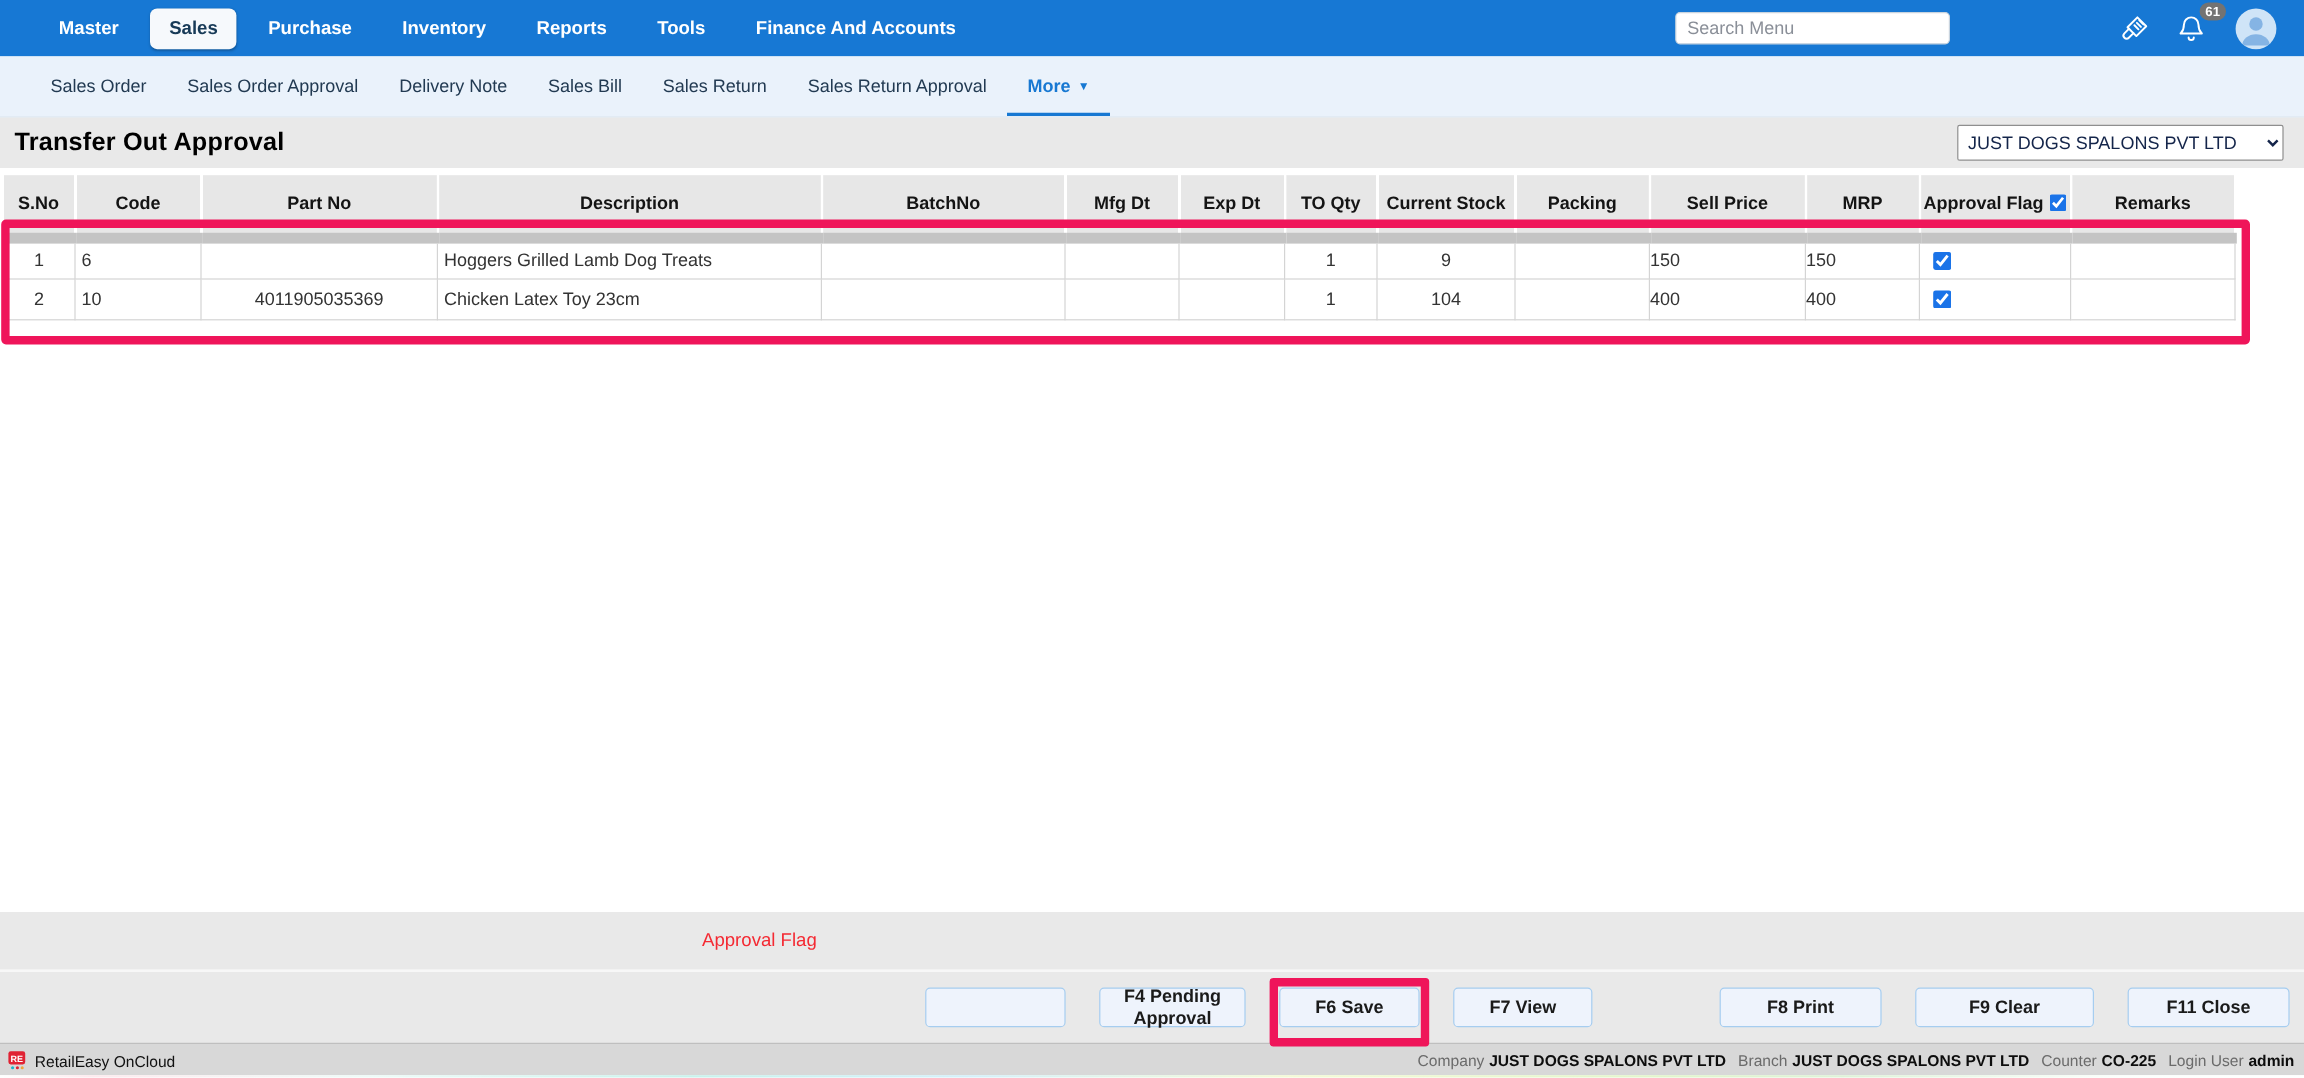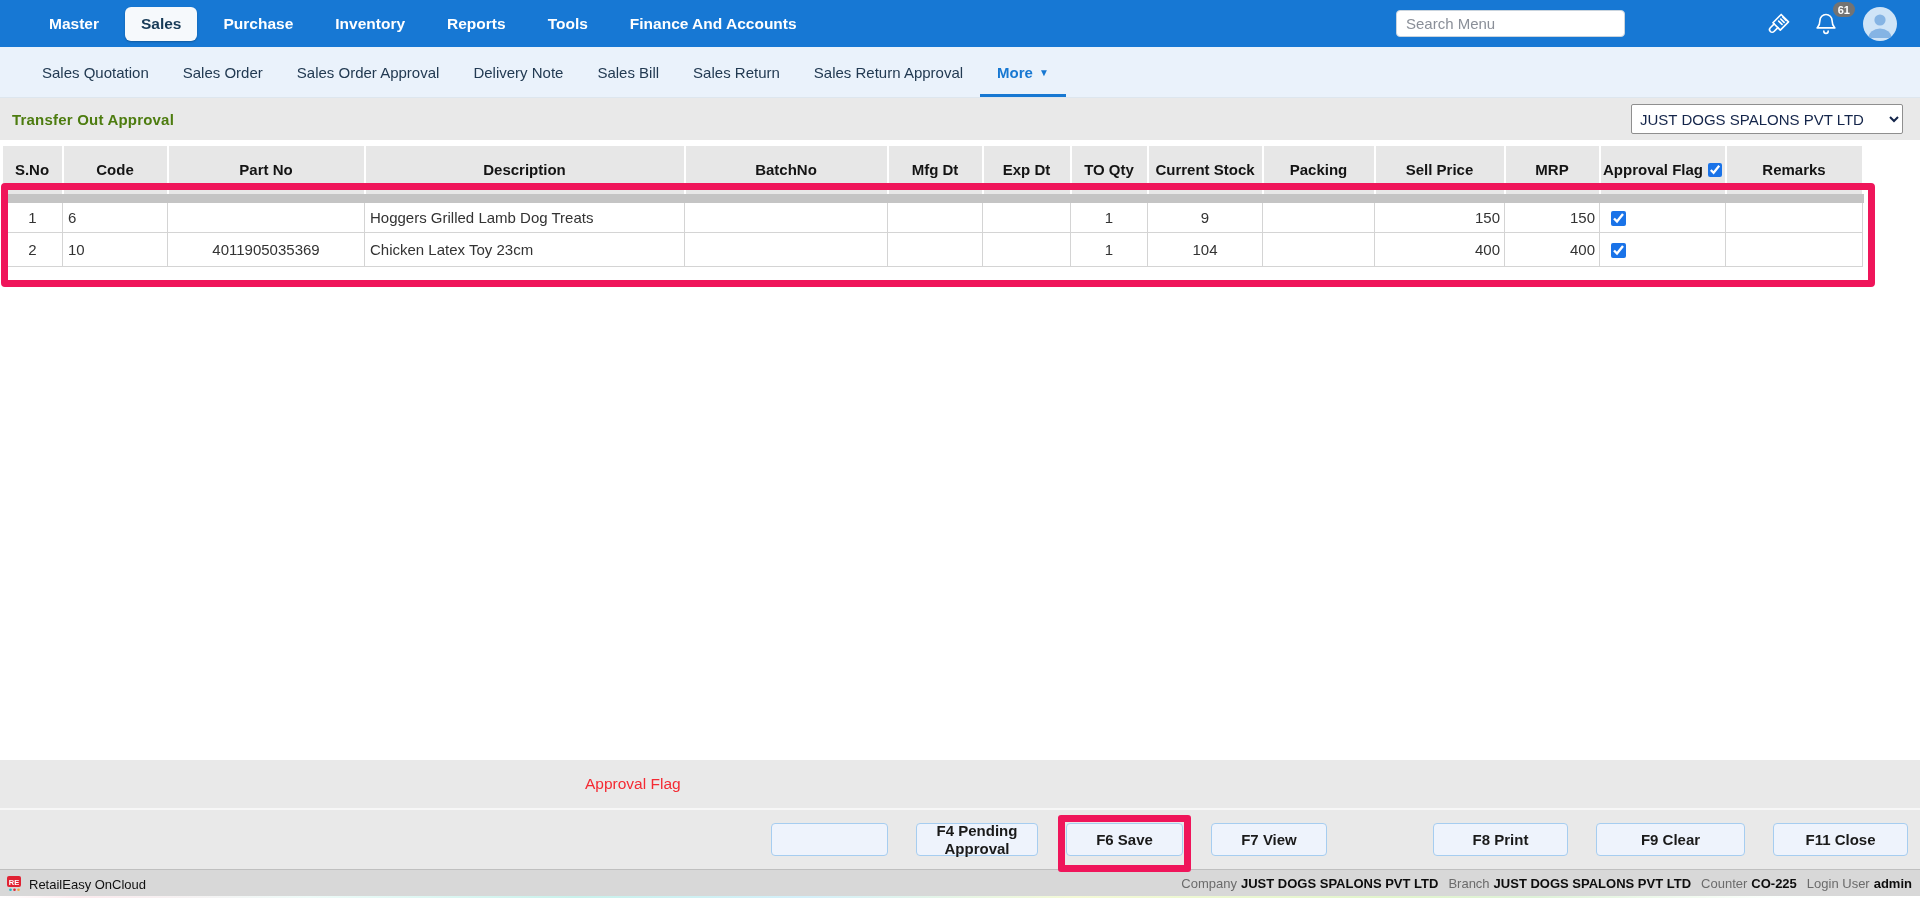--- a/index.html
+++ b/index.html
@@ -21,32 +21,32 @@
   .avatar { width:34px; height:34px; border-radius:50%; background:#cfe4f7; overflow:hidden; margin-left:24px; margin-right:23px; cursor:pointer; flex:none; }
 
   
   .subnav { height:51px; background:#eaf2fb; display:flex; align-items:stretch; padding-left:25px; border-bottom:1px solid #dde6ee; }
   .sn-item { display:flex; align-items:center; padding:0 17px; font-size:15px; color:#223a52; cursor:pointer; white-space:nowrap; }
   .sn-item.active { color:#1778d2; box-shadow:inset 0 -3px 0 #1778d2; font-weight:700; }
   .sn-item .caret { font-size:10px; margin-left:6px; color:#1778d2; }
 
   
   .titlebar { height:42px; background:#e9e9e9; display:flex; align-items:center; }
-  .page-title { font-size:15px; color:#4d7c0f; padding-left:12px; letter-spacing:.2px; }
+  .page-title { font-size:21px; color:#000000; padding-left:12px; letter-spacing:.2px; }
   .company-select { margin-left:auto; margin-right:17px; width:272px; height:30px; font-size:15px; color:#14254a; font-family:inherit; background:#fff; border:1px solid #8f8f8f; border-radius:2px; padding:0 4px; }
 
   
   .main { height:614px; position:relative; }
   table.grid { border-collapse:collapse; table-layout:fixed; width:1860px; margin:6px 0 0 2px; }
   .grid th { background:#e7e7e7; height:52px; font-size:15px; font-weight:700; color:#141414; text-align:center;
     border-right:2px solid #fff; border-bottom:9px solid #c4c4c4; white-space:nowrap; overflow:hidden; }
   .grid td { height:34px; border:1px solid #d4d4d4; font-size:15px; color:#333; background:#fff; white-space:nowrap; overflow:hidden; }
   .grid td.al-left { text-align:left; padding-left:5px; }
   .grid td.al-center { text-align:center; }
-  .grid td.al-right { text-align:right; padding-right:4px; }
+  .grid td.al-right { text-align:left; padding-right:4px; }
   td[data-name="cell-description"] { padding-left:9px; }
   .hdr-cb { width:14px; height:14px; margin-left:5px; vertical-align:-2px; accent-color:#1a73e8; }
   .row-cb { width:15px; height:15px; margin-left:6px; vertical-align:middle; accent-color:#1a73e8; }
 
   
   .rows-highlight { position:absolute; left:1px; top:183px; width:1874px; height:104px;
     border:7px solid #ef155a; border-radius:4px; pointer-events:none; z-index:5; }
 
   
   .flag-row { height:48px; background:#e9e9e9; display:flex; align-items:center; }
@@ -104,21 +104,20 @@
   <div class="avatar" data-name="user-avatar">
     <svg width="34" height="34" viewBox="0 0 34 34">
       <circle cx="17" cy="13" r="5.6" fill="#85b4e4"></circle>
       <path d="M5.5 31 a11.5 9.5 0 0 1 23 0 z" fill="#85b4e4"></path>
     </svg>
   </div>
 </header>
 
 <nav class="subnav" data-name="sales-sub-nav">
   <div class="sn-items" style="display:flex" data-name="sub-nav-items">
-      <div class="sn-item" data-name="sub-nav-sales-quotation">Sales Quotation</div>
       <div class="sn-item" data-name="sub-nav-sales-order">Sales Order</div>
       <div class="sn-item" data-name="sub-nav-sales-order-approval">Sales Order Approval</div>
       <div class="sn-item" data-name="sub-nav-delivery-note">Delivery Note</div>
       <div class="sn-item" data-name="sub-nav-sales-bill">Sales Bill</div>
       <div class="sn-item" data-name="sub-nav-sales-return">Sales Return</div>
       <div class="sn-item" data-name="sub-nav-sales-return-approval">Sales Return Approval</div>
       <div class="sn-item active" data-name="sub-nav-more">More<span class="caret" data-name="chevron-down-icon">▼</span></div>
     </div>
 </nav>
 

